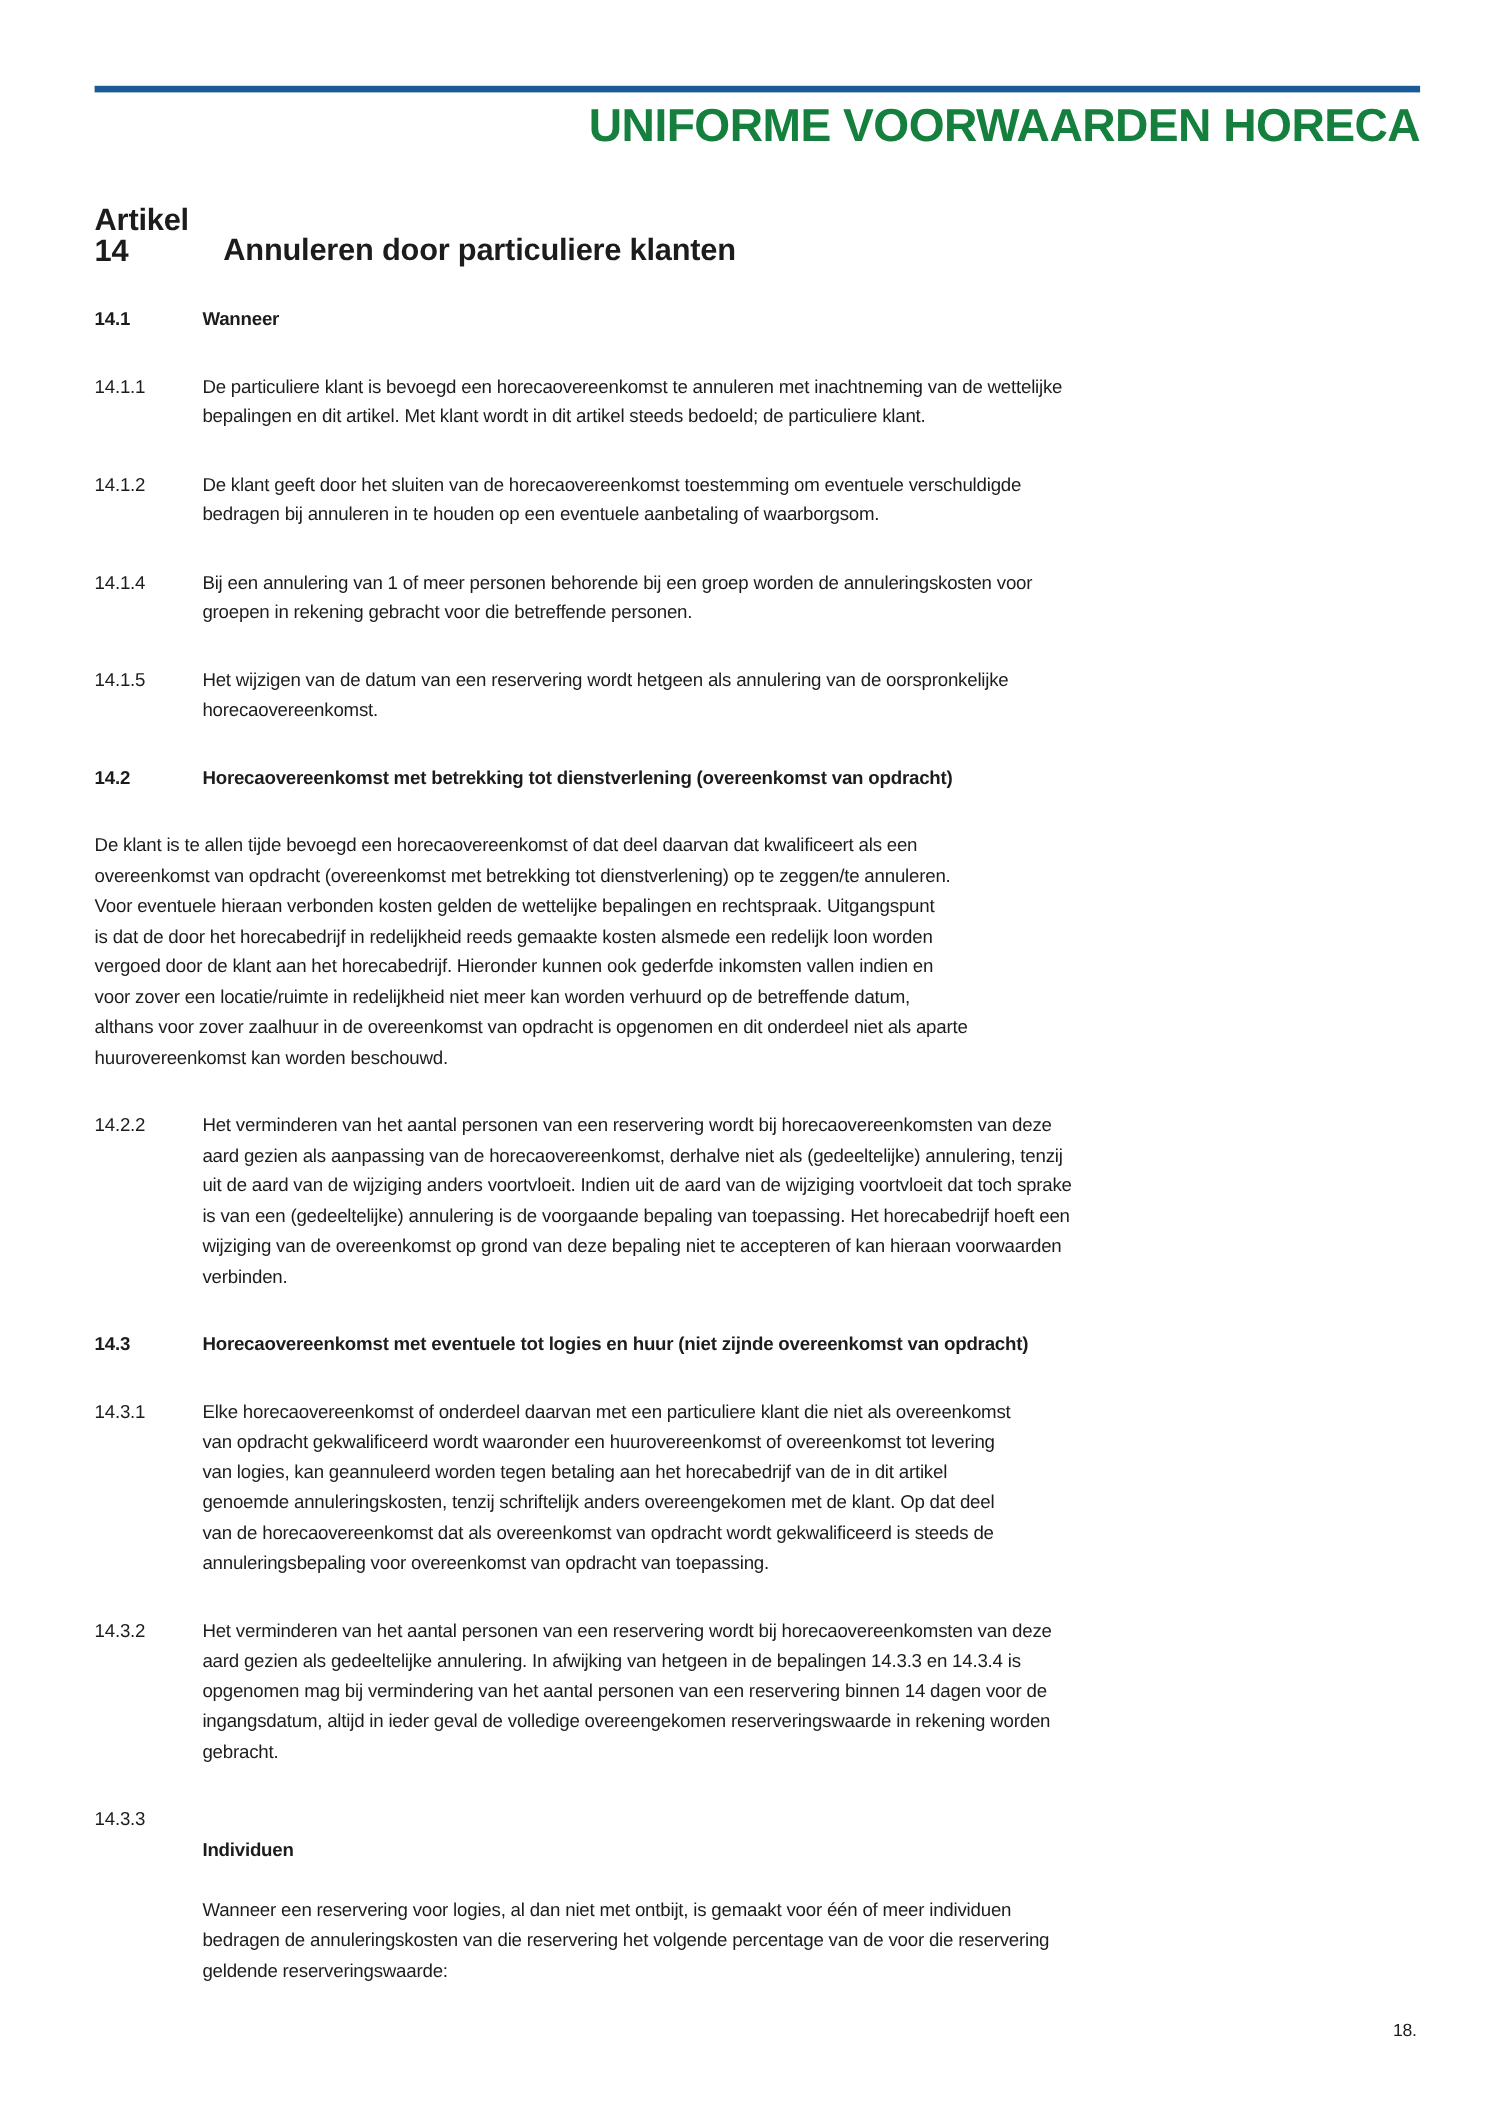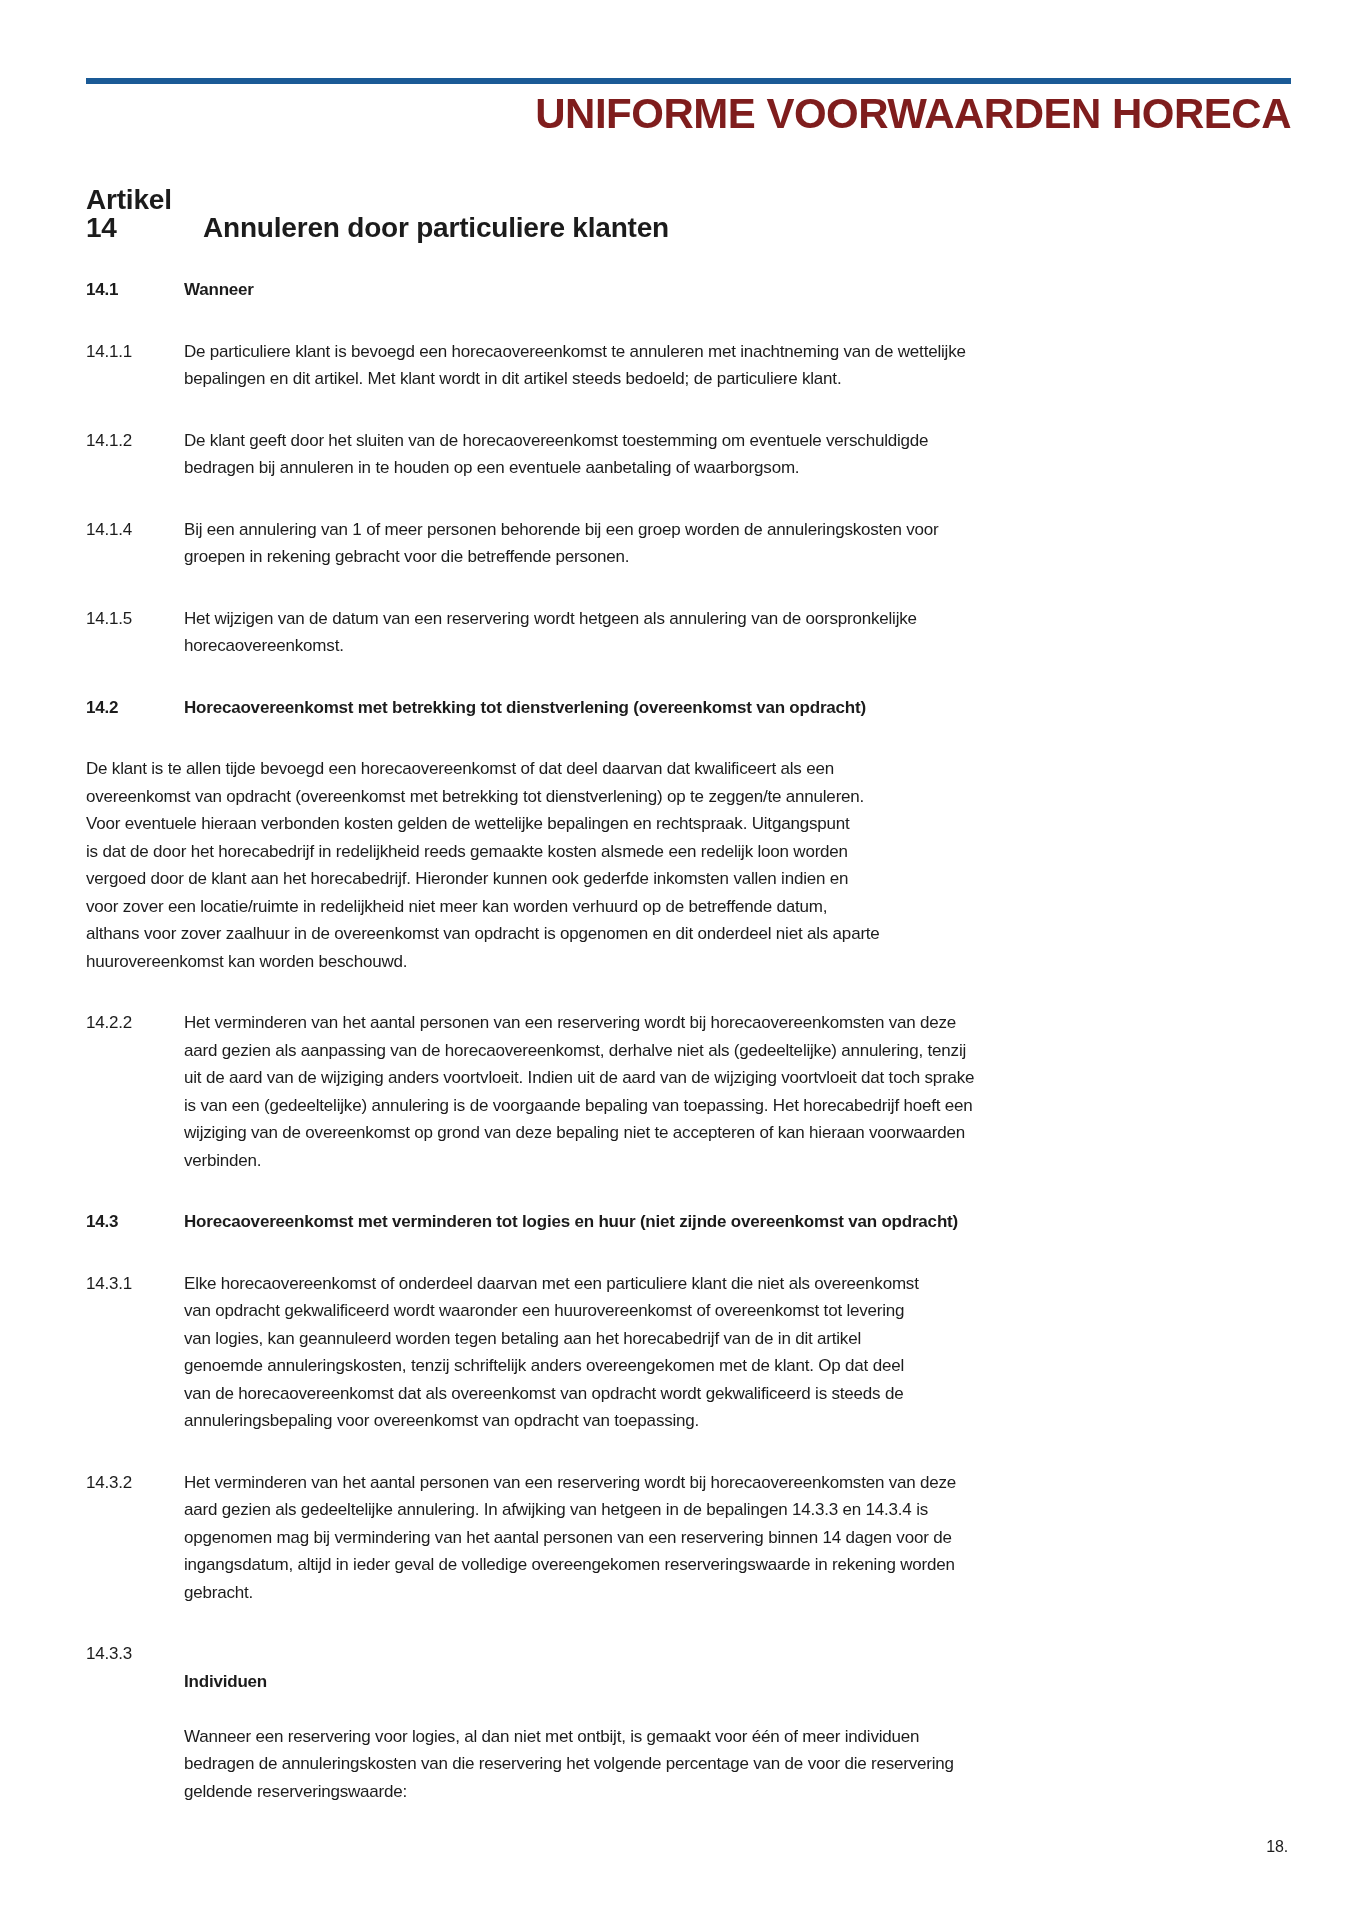--- a/index.html
+++ b/index.html
@@ -6,21 +6,21 @@
   .page {
     position:relative; width:1358px; height:1920px; background:#ffffff;
     font-family:"Liberation Sans", sans-serif; color:#1c1c1c; overflow:hidden;
   }
   .rule {
     margin:78px 67px 0 86px; height:6px; background:#1a5a96;
   }
   h1.doc-title {
     margin:8px 67px 0 86px; text-align:right;
     font-size:42px; line-height:1.05; font-weight:bold;
-    letter-spacing:-0.5px; color:#7f1d1d; font-stretch:condensed;
+    letter-spacing:-0.5px; color:#15803d; font-stretch:condensed;
   }
   .article-heading {
     margin:50px 67px 35px 86px; font-size:28px; font-weight:bold;
     letter-spacing:-0.2px; line-height:27.5px;
   }
   .article-heading .alabel { display:inline-block; width:117px; }
   main { margin:0 67px 0 86px; }
   .block { display:flex; margin:0 0 34px 0; font-size:17px; line-height:27.5px; letter-spacing:-0.2px; }
   .block .num { flex:0 0 98px; }
   .block .txt { flex:1 1 auto; max-width:1092px; white-space:pre-line; }
@@ -95,21 +95,21 @@
       <div class="txt">Het verminderen van het aantal personen van een reservering wordt bij horecaovereenkomsten van deze
 aard gezien als aanpassing van de horecaovereenkomst, derhalve niet als (gedeeltelijke) annulering, tenzij
 uit de aard van de wijziging anders voortvloeit. Indien uit de aard van de wijziging voortvloeit dat toch sprake
 is van een (gedeeltelijke) annulering is de voorgaande bepaling van toepassing. Het horecabedrijf hoeft een
 wijziging van de overeenkomst op grond van deze bepaling niet te accepteren of kan hieraan voorwaarden
 verbinden.</div>
     </div>
 
     <div class="block head">
       <div class="num">14.3</div>
-      <div class="txt">Horecaovereenkomst met verminderen tot logies en huur (niet zijnde overeenkomst van opdracht)</div>
+      <div class="txt">Horecaovereenkomst met eventuele tot logies en huur (niet zijnde overeenkomst van opdracht)</div>
     </div>
 
     <div class="block">
       <div class="num">14.3.1</div>
       <div class="txt">Elke horecaovereenkomst of onderdeel daarvan met een particuliere klant die niet als overeenkomst
 van opdracht gekwalificeerd wordt waaronder een huurovereenkomst of overeenkomst tot levering
 van logies, kan geannuleerd worden tegen betaling aan het horecabedrijf van de in dit artikel
 genoemde annuleringskosten, tenzij schriftelijk anders overeengekomen met de klant. Op dat deel
 van de horecaovereenkomst dat als overeenkomst van opdracht wordt gekwalificeerd is steeds de
 annuleringsbepaling voor overeenkomst van opdracht van toepassing.</div>

